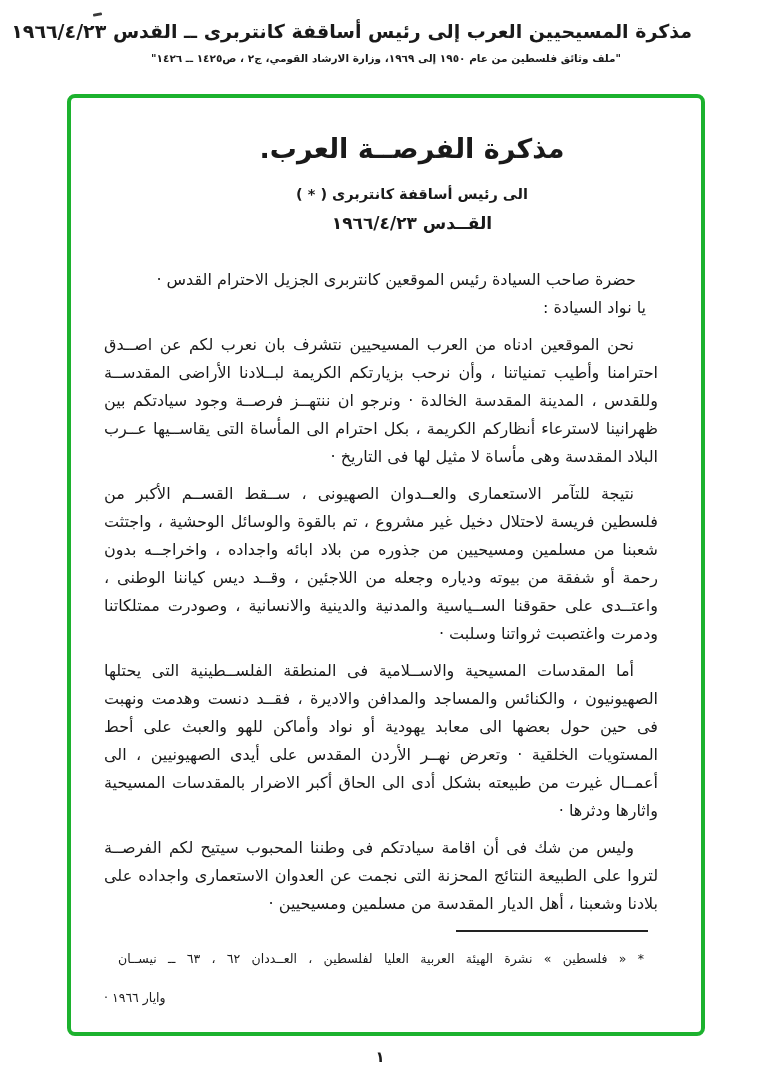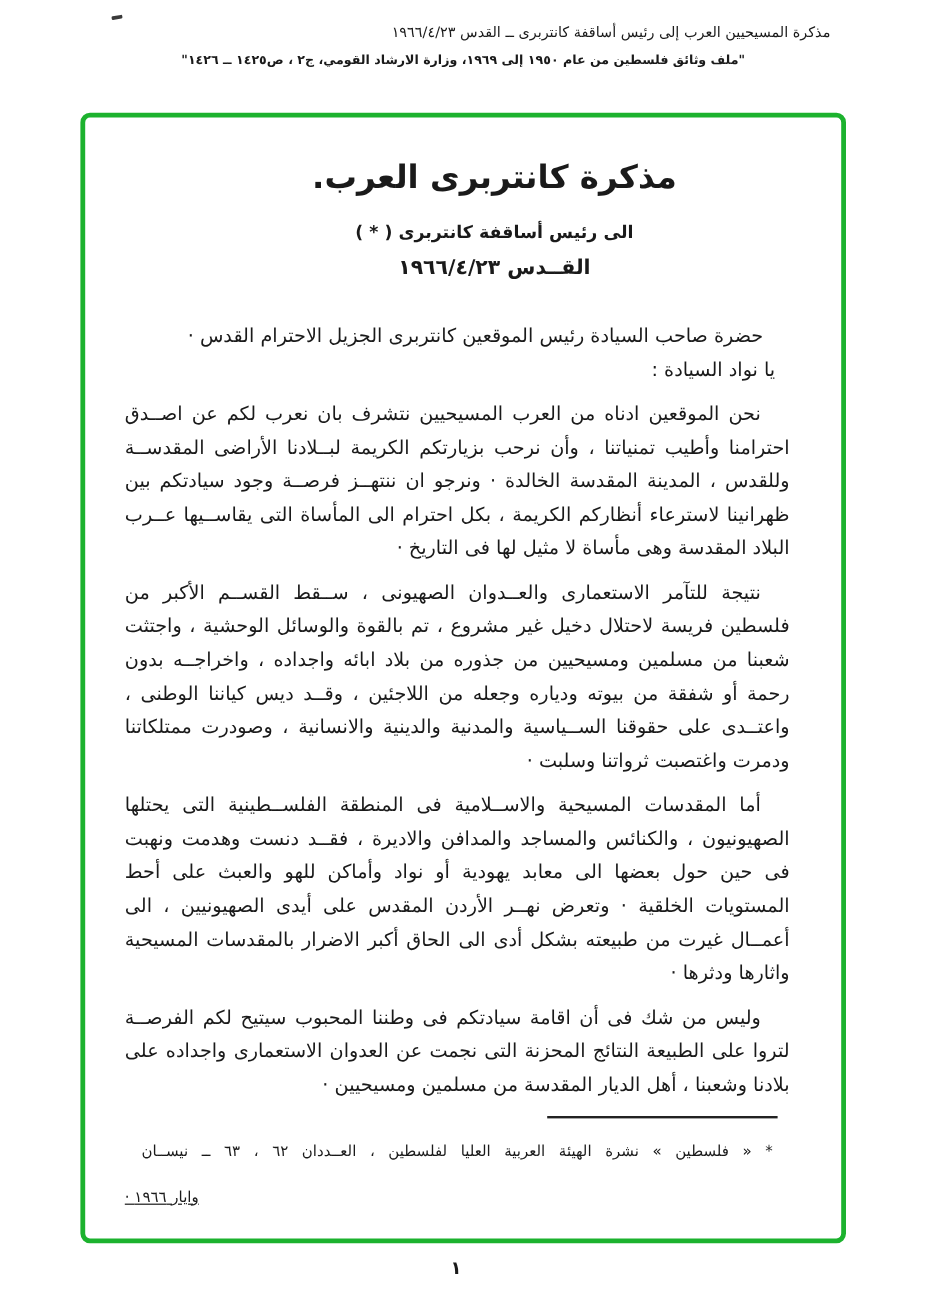--- a/index.html
+++ b/index.html
@@ -21,22 +21,22 @@
   
   .page-header {
     position: absolute;
     top: 20px;
     right: 80px;
     left: 60px;
     direction: rtl;
     text-align: right;
   }
   .header-citation-title {
-    font-size: 12px;
-    font-weight: normal;
+    font-size: 19px;
+    font-weight: bold;
     letter-spacing: 0.2px;
     white-space: nowrap;
   }
   .header-citation-source {
     font-size: 10.5px;
     font-weight: bold;
     margin-top: 10px;
     margin-left: 20px;
     text-align: center;
     white-space: nowrap;
@@ -129,21 +129,20 @@
     line-height: 25px;
   }
   .footnote-line-1 {
     margin: 14px;
     text-align: justify;
     text-align-last: justify;
   }
   .footnote-line-2 {
     margin: 0;
     text-align: left;
-    text-decoration: underline;
   }
 
   .page-number {
     position: absolute;
     left: 0;
     right: 12px;
     top: 1048px;
     text-align: center;
     font-size: 15px;
     font-weight: bold;
@@ -157,21 +156,21 @@
 
 <header class="page-header">
   <div class="header-citation-title">مذكرة المسيحيين العرب إلى رئيس أساقفة كانتربرى ــ القدس ١٩٦٦/٤/٢٣</div>
   <div class="header-citation-source">"ملف وثائق فلسطين من عام ١٩٥٠ إلى ١٩٦٩، وزارة الارشاد القومي، ج٢ ، ص١٤٢٥ ــ ١٤٢٦"</div>
 </header>
 
 <div class="document-frame">
   <div class="document-body">
 
     <div class="title-block">
-      <div class="doc-title">مذكرة كانتربرى العرب.</div>
+      <div class="doc-title">مذكرة الفرصــة العرب.</div>
       <div class="doc-subtitle">الى رئيس أساقفة كانتربرى ( * )</div>
       <div class="doc-dateline">القــدس ١٩٦٦/٤/٢٣</div>
     </div>
 
     <div class="letter-body">
       <p class="opening-line-1">حضرة صاحب السيادة رئيس الموقعين كانتربرى الجزيل الاحترام القدس ·</p>
       <p class="opening-line-2">يا نواد السيادة :</p>
 
       <p class="para">نحن الموقعين ادناه من العرب المسيحيين نتشرف بان نعرب لكم عن اصــدق احترامنا وأطيب تمنياتنا ، وأن نرحب بزيارتكم الكريمة لبــلادنا الأراضى المقدســة وللقدس ، المدينة المقدسة الخالدة · ونرجو ان ننتهــز فرصــة وجود سيادتكم بين ظهرانينا لاسترعاء أنظاركم الكريمة ، بكل احترام الى المأساة التى يقاســيها عــرب البلاد المقدسة وهى مأساة لا مثيل لها فى التاريخ ·</p>
       <p class="para">نتيجة للتآمر الاستعمارى والعــدوان الصهيونى ، ســقط القســم الأكبر من فلسطين فريسة لاحتلال دخيل غير مشروع ، تم بالقوة والوسائل الوحشية ، واجتثت شعبنا من مسلمين ومسيحيين من جذوره من بلاد ابائه واجداده ، واخراجــه بدون رحمة أو شفقة من بيوته ودياره وجعله من اللاجئين ، وقــد ديس كياننا الوطنى ، واعتــدى على حقوقنا الســياسية والمدنية والدينية والانسانية ، وصودرت ممتلكاتنا ودمرت واغتصبت ثرواتنا وسلبت ·</p>

